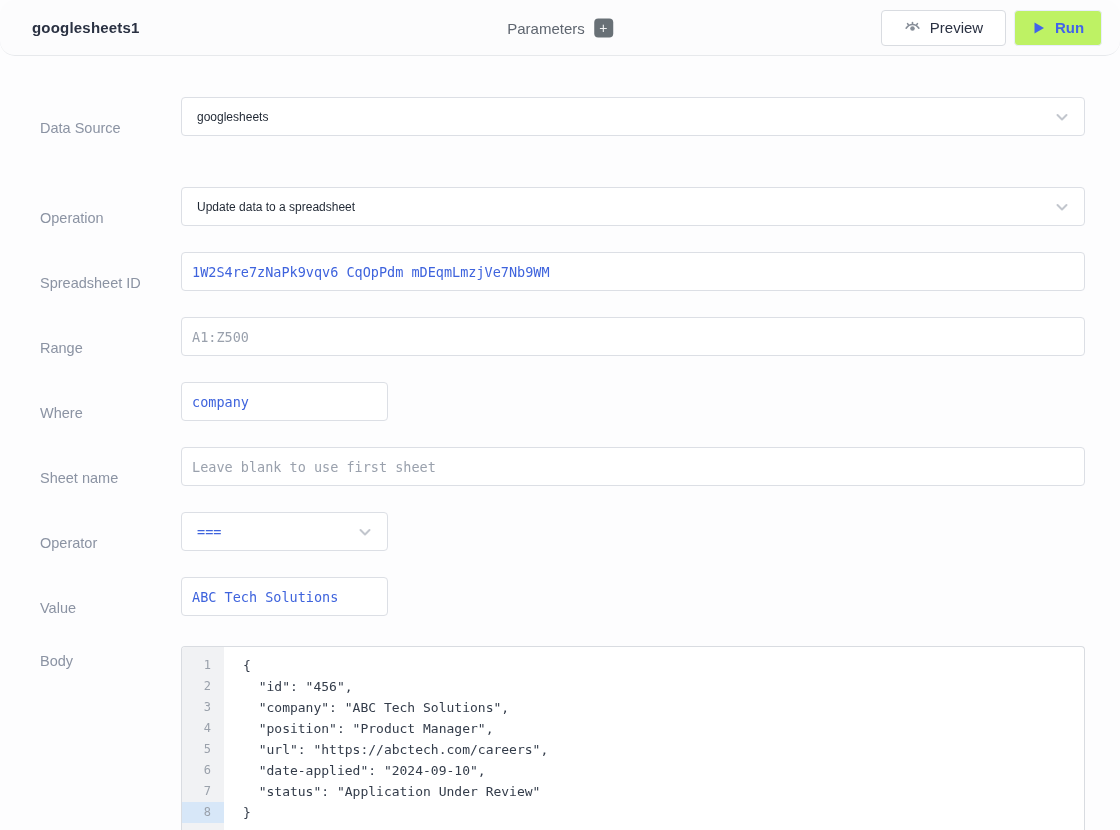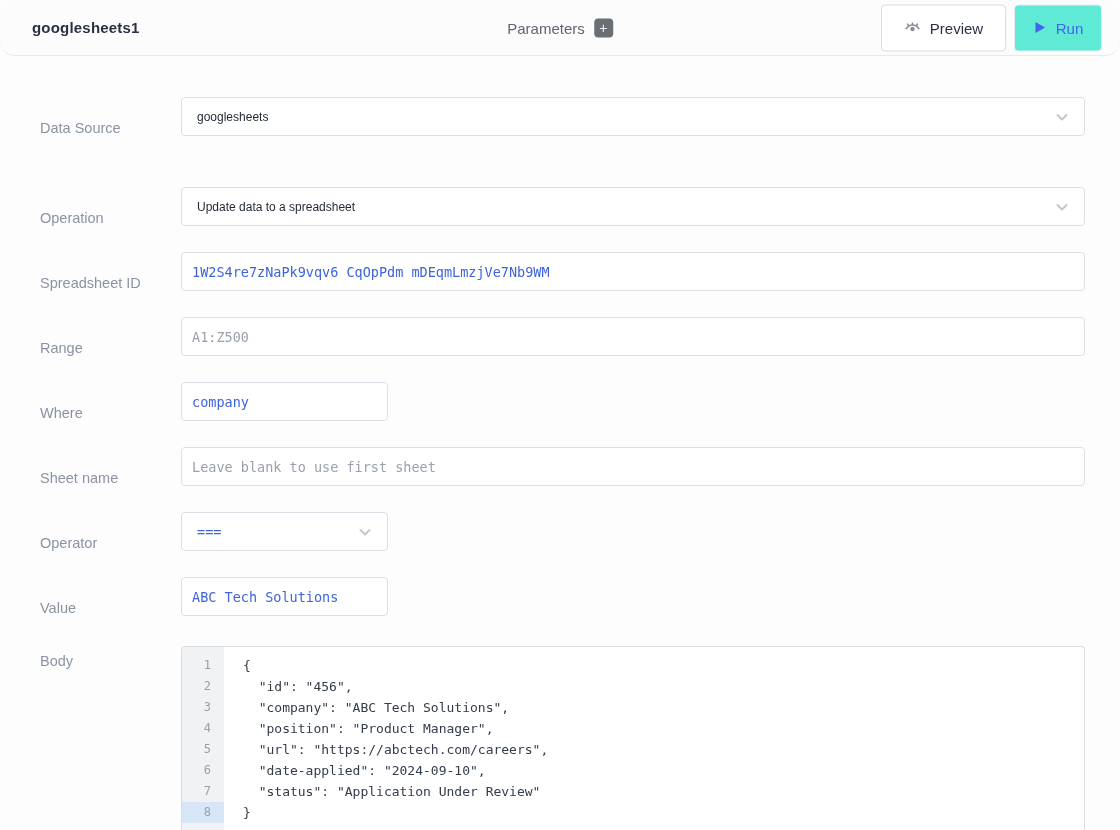--- a/index.html
+++ b/index.html
@@ -26,29 +26,29 @@
     color:#f2f3f4; font-size:14px; line-height:19px; text-align:center;
     cursor:pointer; display:flex; align-items:center; justify-content:center;
     padding:0;
   }
   .header-actions {
     position:absolute; right:18px; top:50%; transform:translateY(-50%);
     display:flex; align-items:center; gap:8px;
   }
   .btn {
     display:flex; align-items:center; justify-content:center; gap:9px;
-    height:47px; border-radius:4px; font-size:15px; cursor:pointer;
+    height:36px; border-radius:4px; font-size:15px; cursor:pointer;
     font-family:"Liberation Sans", sans-serif;
   }
   .btn-preview {
     width:125px; background:#ffffff; border:1px solid #d9dce1; color:#2a3142;
   }
   .btn-run {
-    width:88px; background:#5eead4; border:1px solid #e9edfc; color:#4263eb;
-    font-weight:400;
+    width:88px; background:#bef264; border:1px solid #e9edfc; color:#4263eb;
+    font-weight:700;
   }
 
   
   .form { padding:41px 0 0 40px; }
   .form-row { display:flex; align-items:flex-end; margin-bottom:26px; }
   .form-row.row-gap-lg { margin-bottom:51px; }
   .form-row.row-top { align-items:flex-start;margin-top:30px; }
   .form-label {
     width:141px; flex:0 0 141px; font-size:14.5px; color:#8b93a3;
   }

